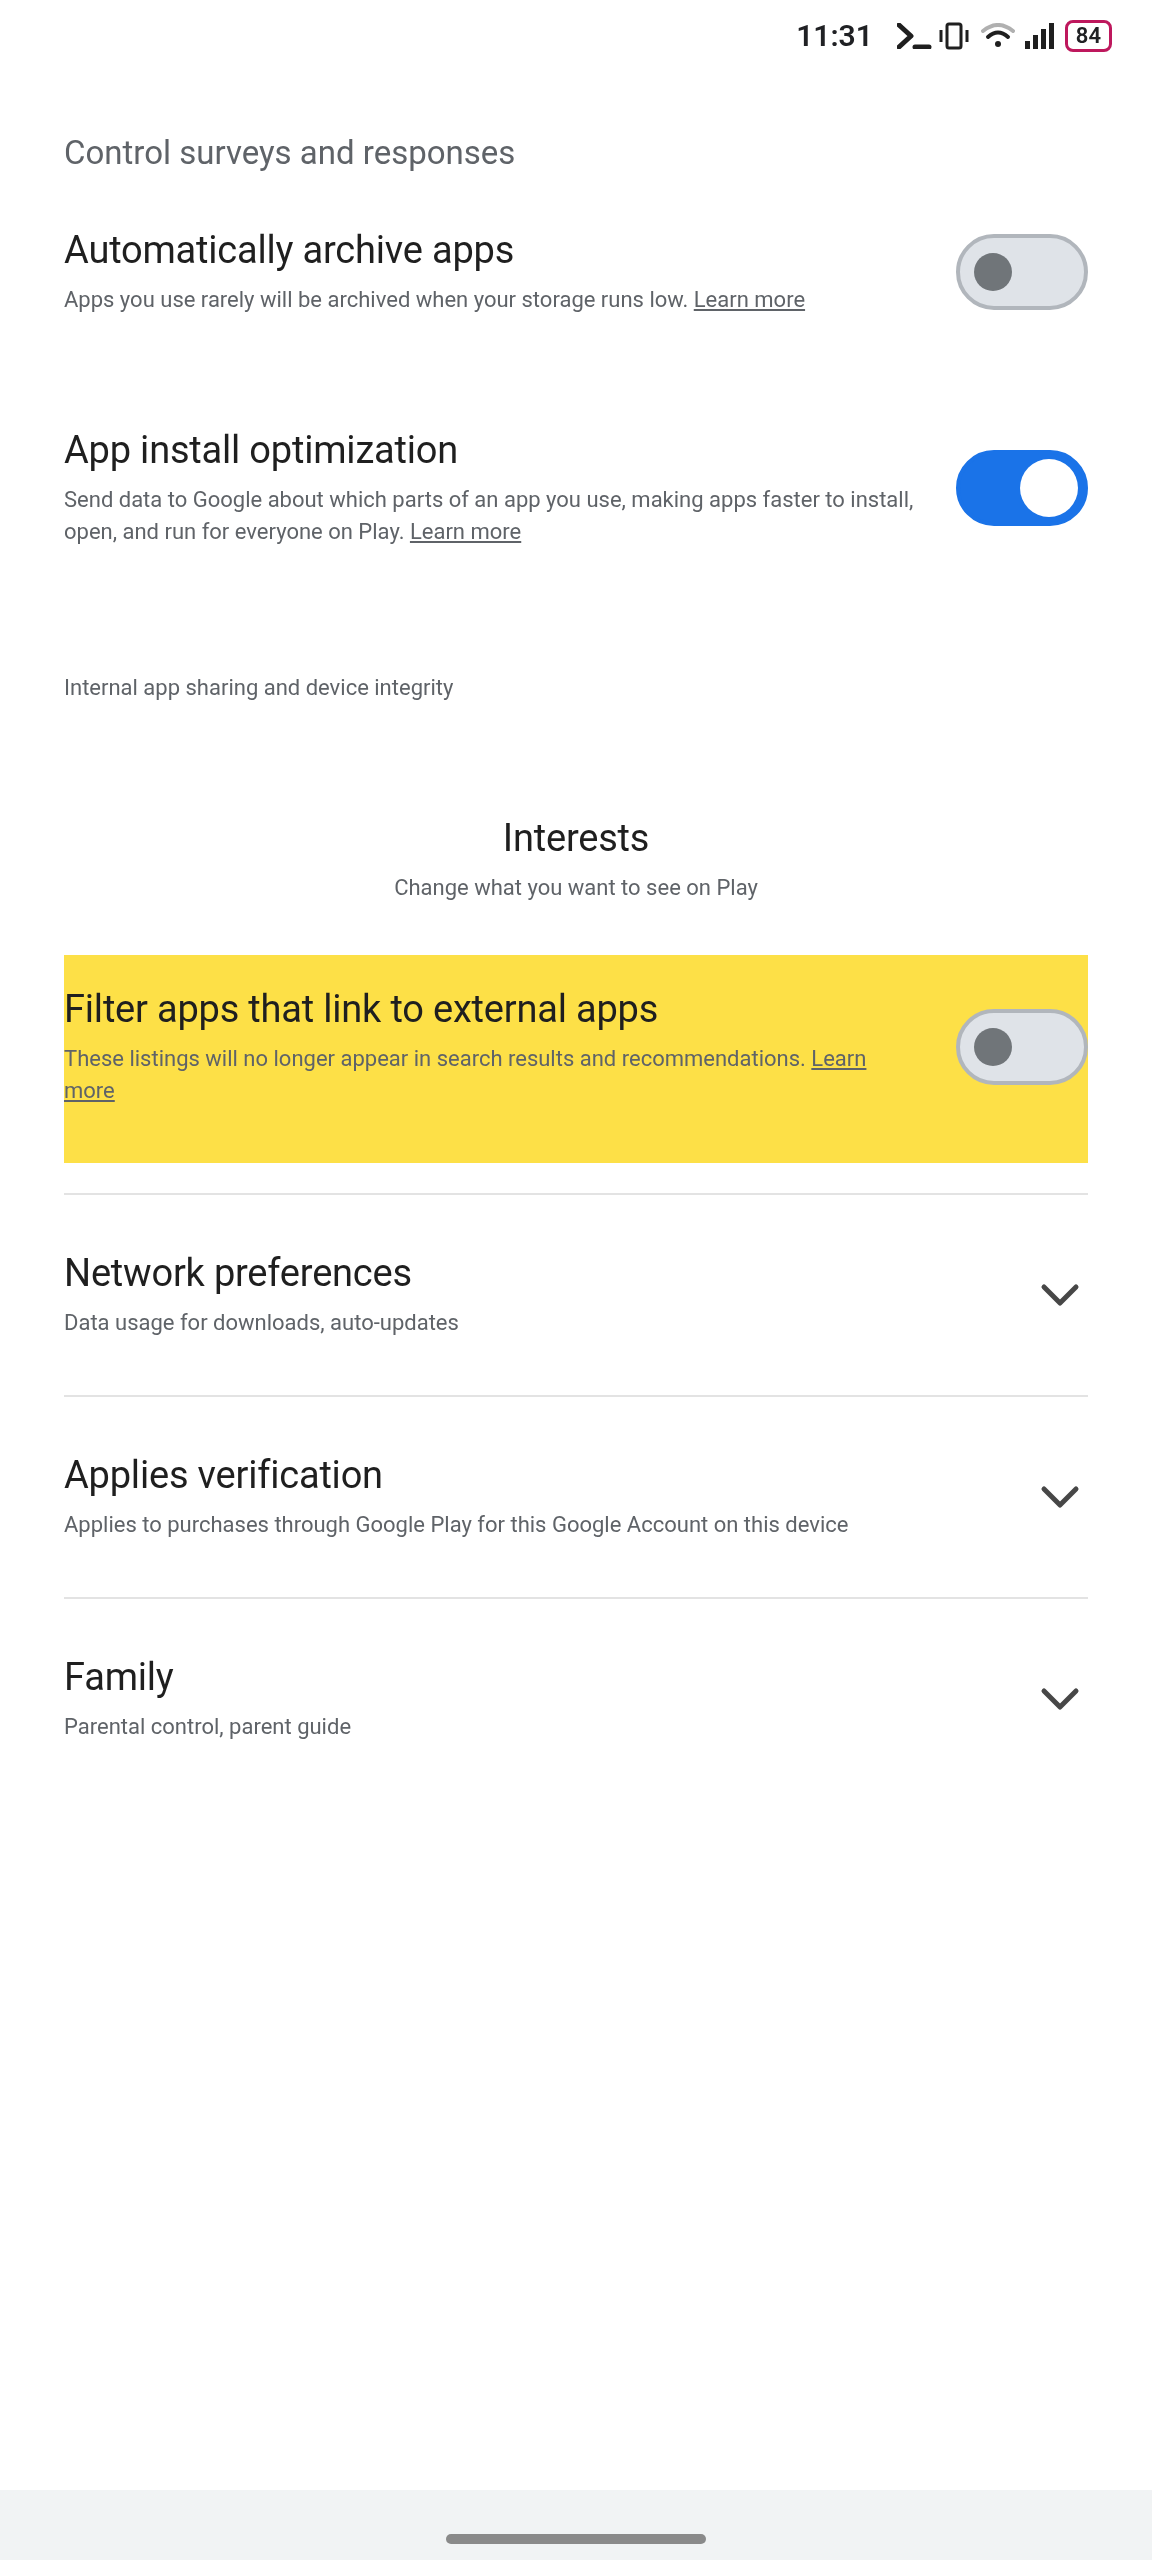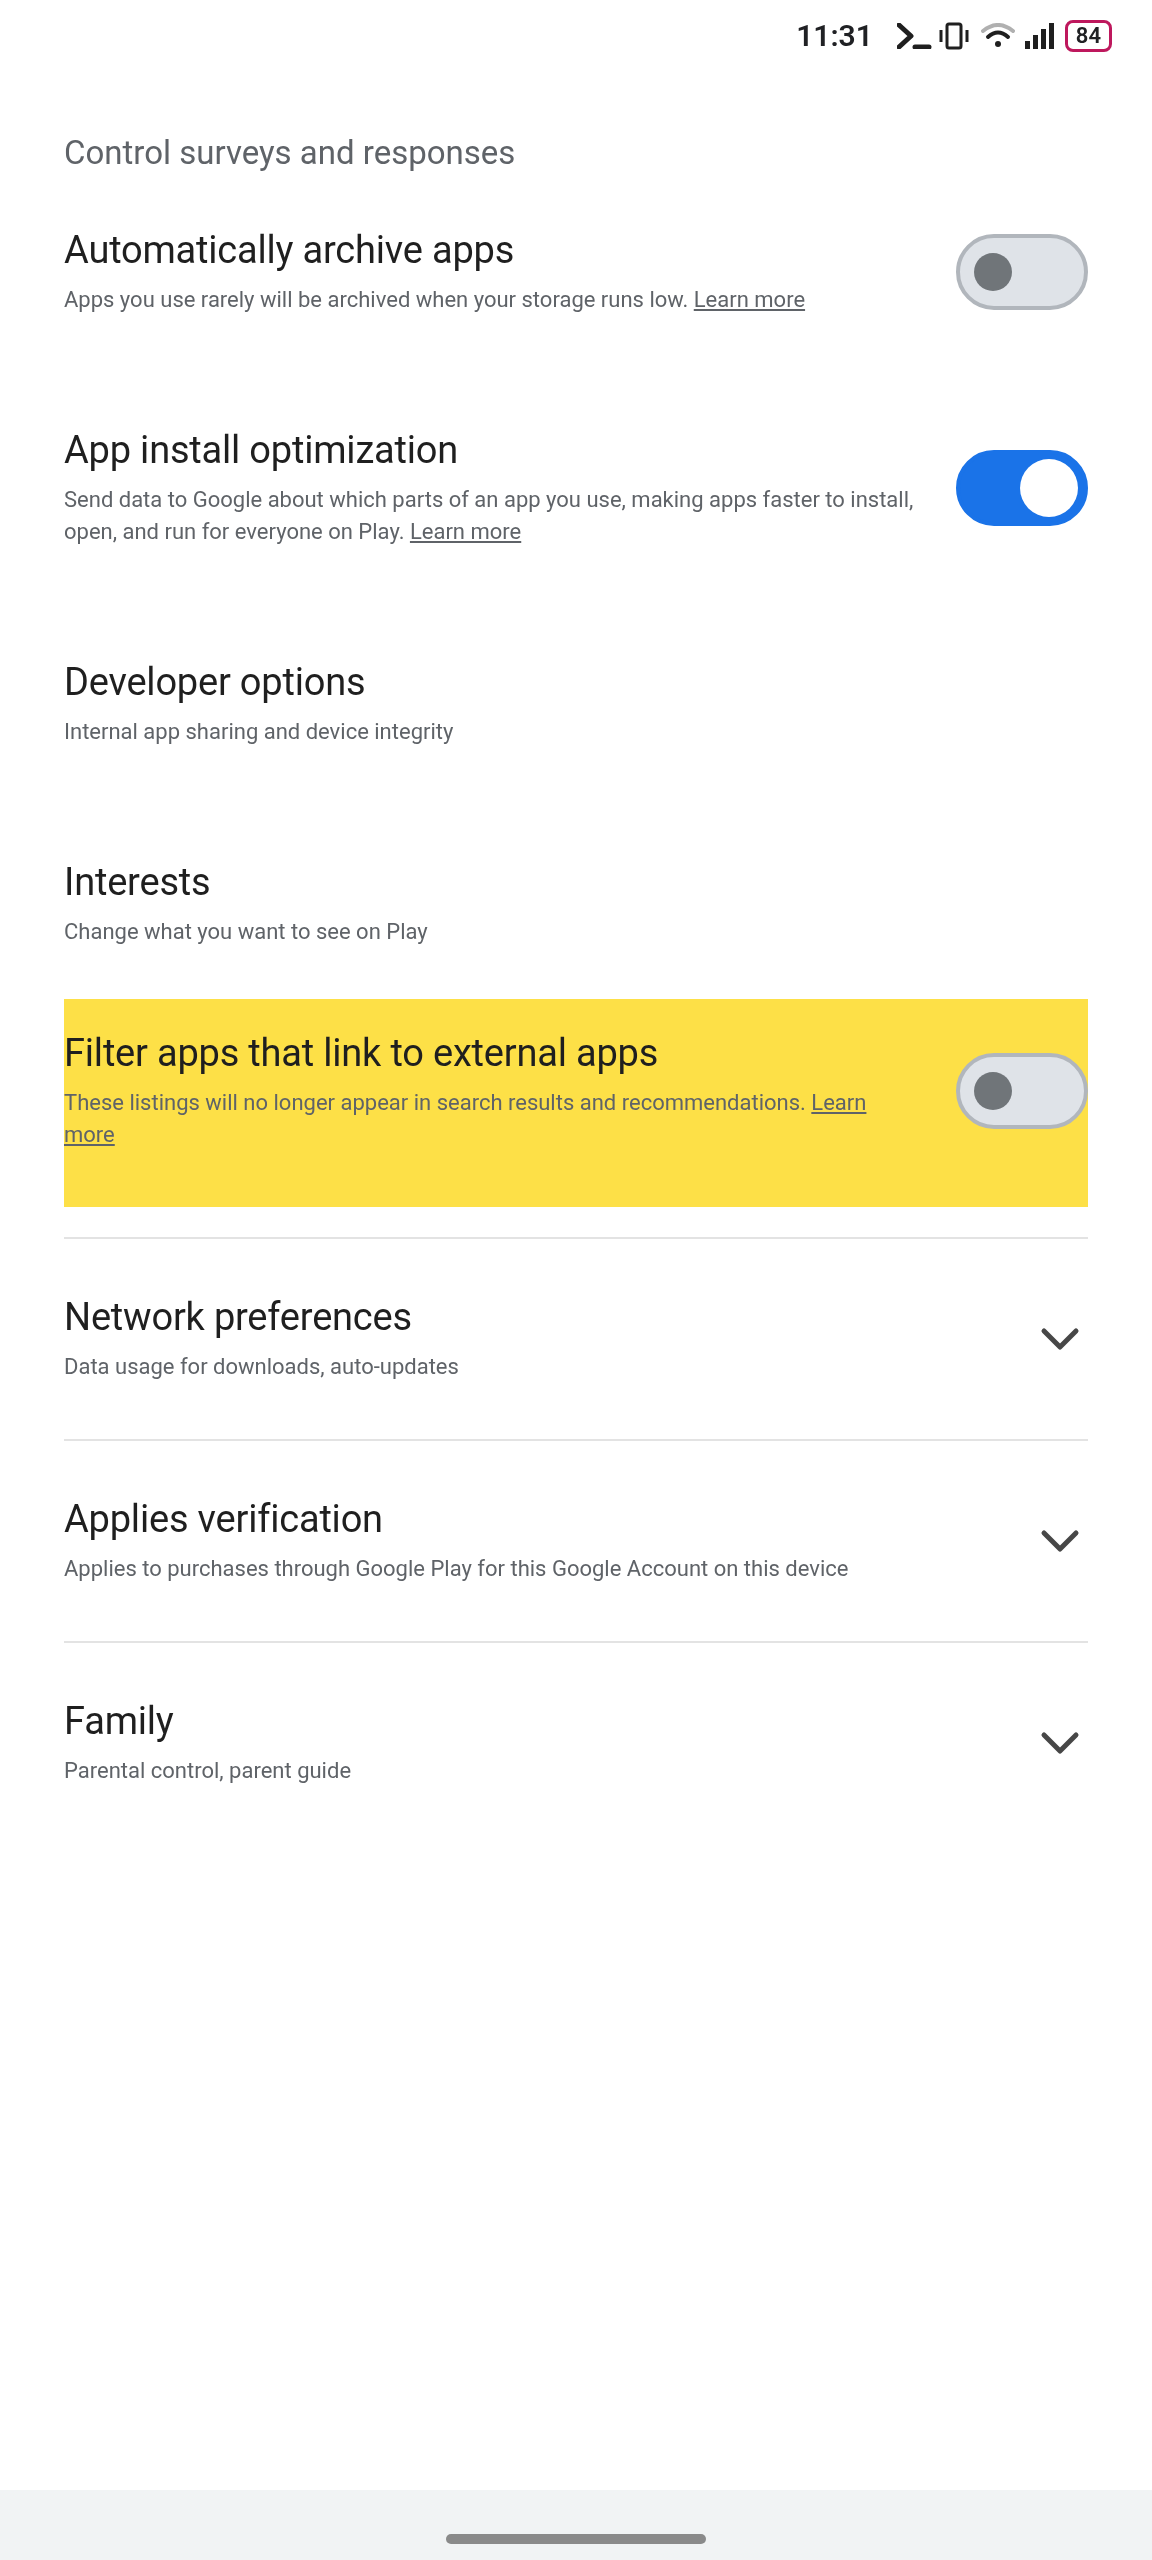--- a/index.html
+++ b/index.html
@@ -123,26 +123,25 @@
         <span>Send data to Google about which parts of an app you use, making apps faster to install, open, and run for everyone on Play. </span><span class="lm">Learn more</span>
       </div>
     </div>
     <div class="toggle on">
         <div class="knob"></div>
       </div>
   </div>
 
   <div class="item">
     <div class="textcol">
-      <div class="title">Developer options</div>
       <div class="subtitle">Internal app sharing and device integrity</div>
     </div>
   </div>
 
-  <div class="item" style="padding-bottom:40px;">
+  <div class="item" style="padding-bottom:40px;text-align:center;">
     <div class="textcol">
       <div class="title">Interests</div>
       <div class="subtitle">Change what you want to see on Play</div>
     </div>
   </div>
 
   <div class="highlight">
     <div class="item">
       <div class="textcol">
         <div class="title">Filter apps that link to external apps</div>

